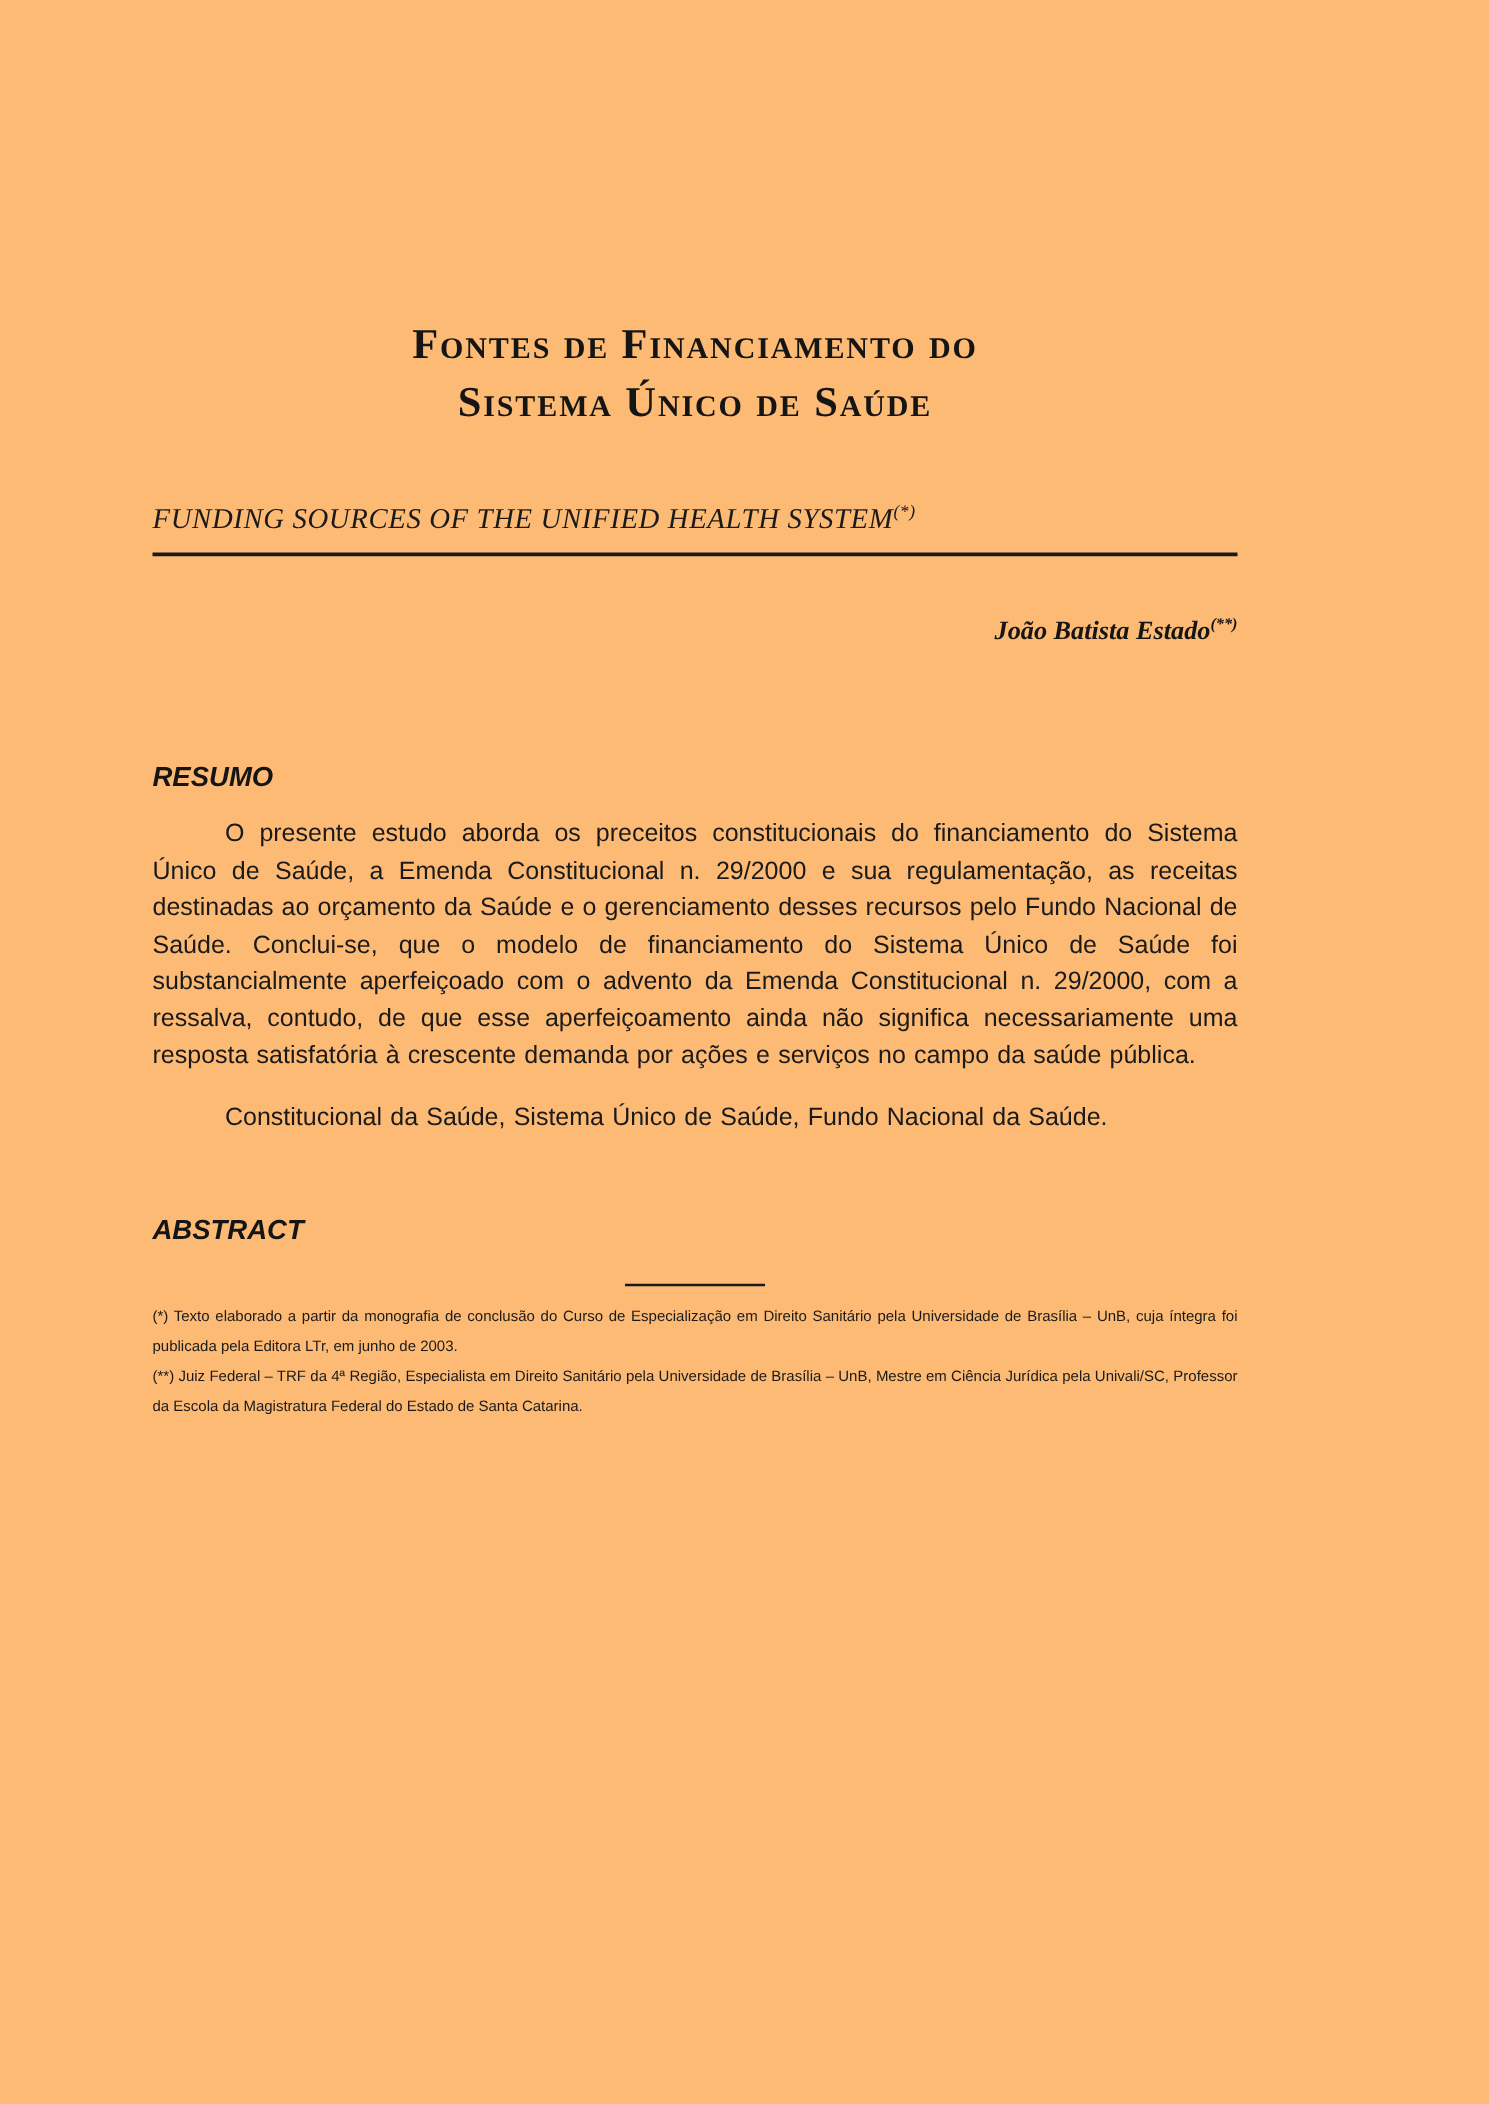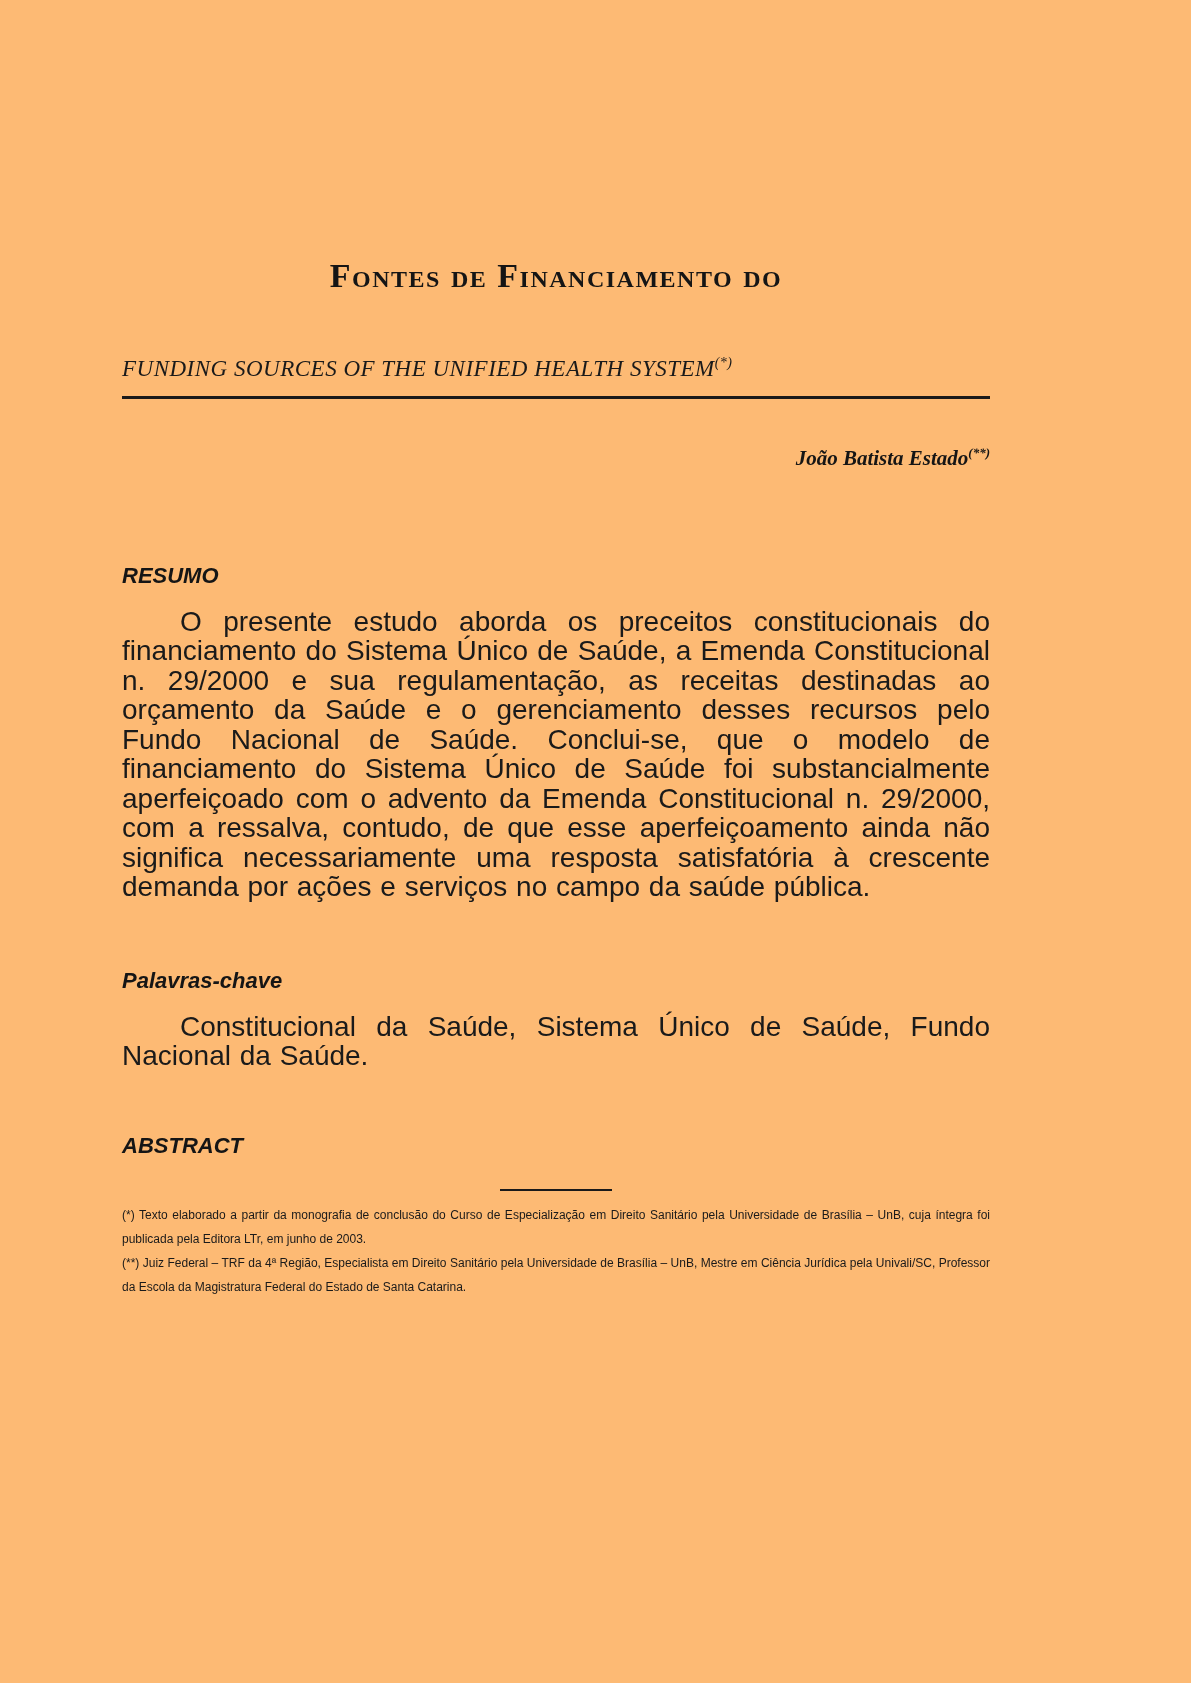--- a/index.html
+++ b/index.html
@@ -70,21 +70,21 @@
     font-size: 22px;
     color: #151515;
   }
   .h-resumo   { margin-top: 92px; }
   .h-palavras { margin-top: 66px; }
   .h-abstract { margin-top: 62px; }
   
   .body-par {
     margin-top: 18px;
     font-family: "Liberation Sans", sans-serif;
-    font-size: 28px;
+    font-size: 20px;
     line-height: 29.5px;
     text-align: justify;
     text-indent: 58px;
     color: #1a1a1a;
     word-spacing: 1px;
   }
   .body-par.cutoff {
     text-align-last: justify;
   }
   
@@ -107,36 +107,36 @@
     margin: 0;
   }
 </style>
 </head>
 <body>
 
 <div class="page">
 
   <div class="title">
     <div>Fontes de Financiamento do</div>
+    <div>Sistema Único de Saúde</div>
   </div>
 
   <div class="subtitle">
     <span>FUNDING SOURCES OF THE UNIFIED HEALTH SYSTEM</span><sup>(*)</sup>
   </div>
 
   <hr class="subtitle-rule">
 
   <div class="author">
     <span>João Batista Estado</span><sup>(**)</sup>
   </div>
 
   <div class="section-heading h-resumo">RESUMO</div>
   <p class="body-par">O presente estudo aborda os preceitos constitucionais do financiamento do Sistema Único de Saúde, a Emenda Constitucional n. 29/2000 e sua regulamentação, as receitas destinadas ao orçamento da Saúde e o gerenciamento desses recursos pelo Fundo Nacional de Saúde. Conclui-se, que o modelo de financiamento do Sistema Único de Saúde foi substancialmente aperfeiçoado com o advento da Emenda Constitucional n. 29/2000, com a ressalva, contudo, de que esse aperfeiçoamento ainda não significa necessariamente uma resposta satisfatória à crescente demanda por ações e serviços no campo da saúde pública.</p>
 
-  <div class="section-heading h-palavras">Palavras-chave</div>
   <p class="body-par">Constitucional da Saúde, Sistema Único de Saúde, Fundo Nacional da Saúde.</p>
 
   <div class="section-heading h-abstract">ABSTRACT</div>
 
   <hr class="footnote-rule">
 
   <div class="footnotes">
     <p>(*) Texto elaborado a partir da monografia de conclusão do Curso de Especialização em Direito Sanitário pela Universidade de Brasília – UnB, cuja íntegra foi publicada pela Editora LTr, em junho de 2003.</p>
     <p>(**) Juiz Federal – TRF da 4ª Região, Especialista em Direito Sanitário pela Universidade de Brasília – UnB, Mestre em Ciência Jurídica pela Univali/SC, Professor da Escola da Magistratura Federal do Estado de Santa Catarina.</p>
   </div>

